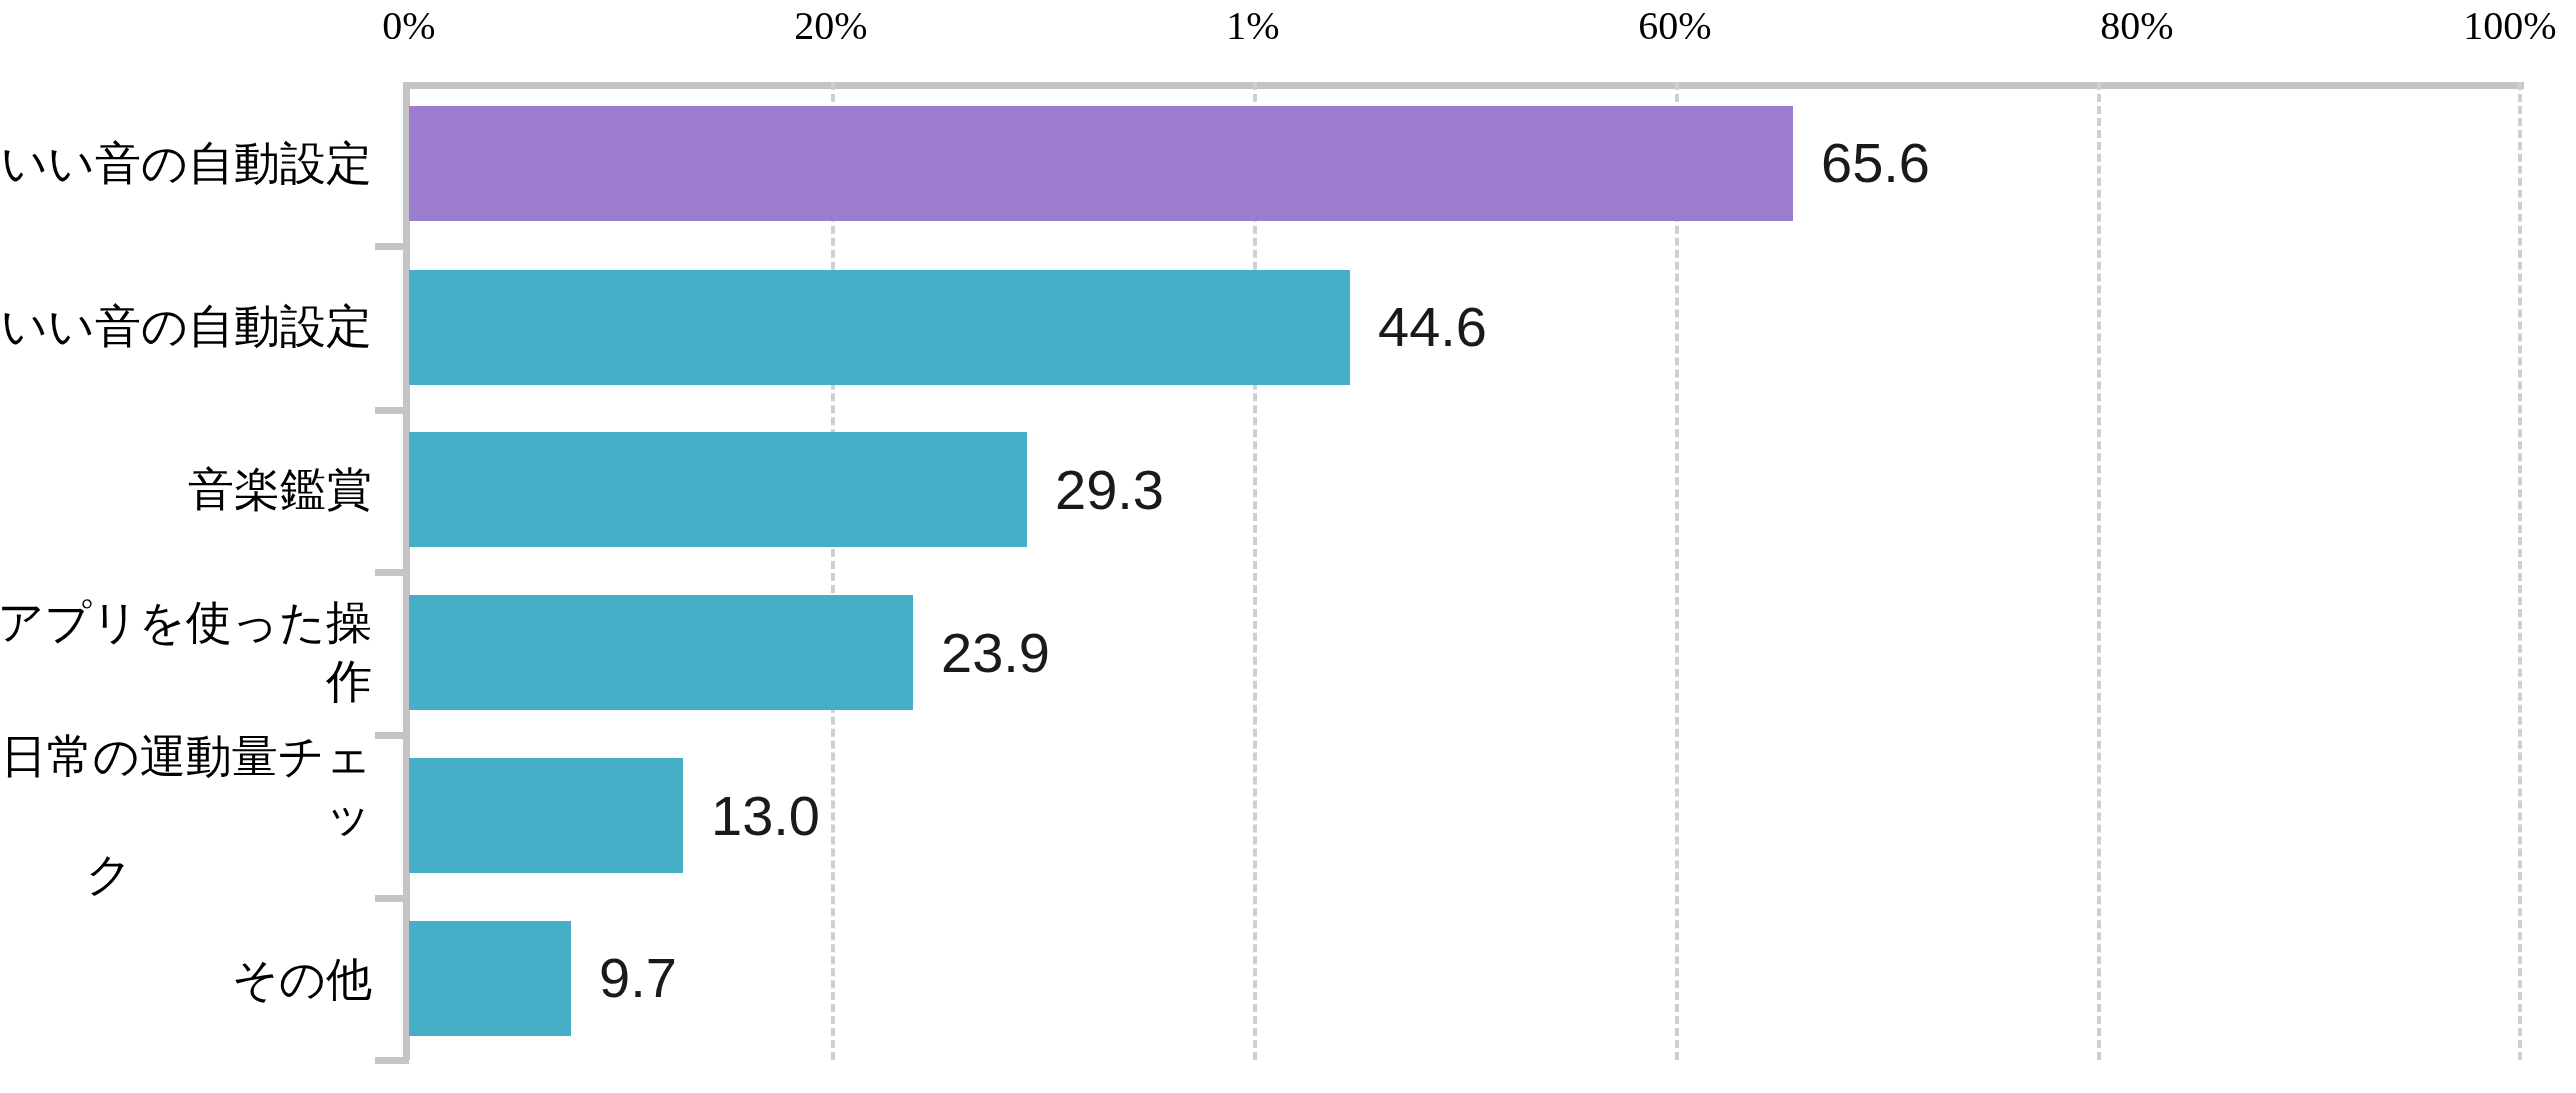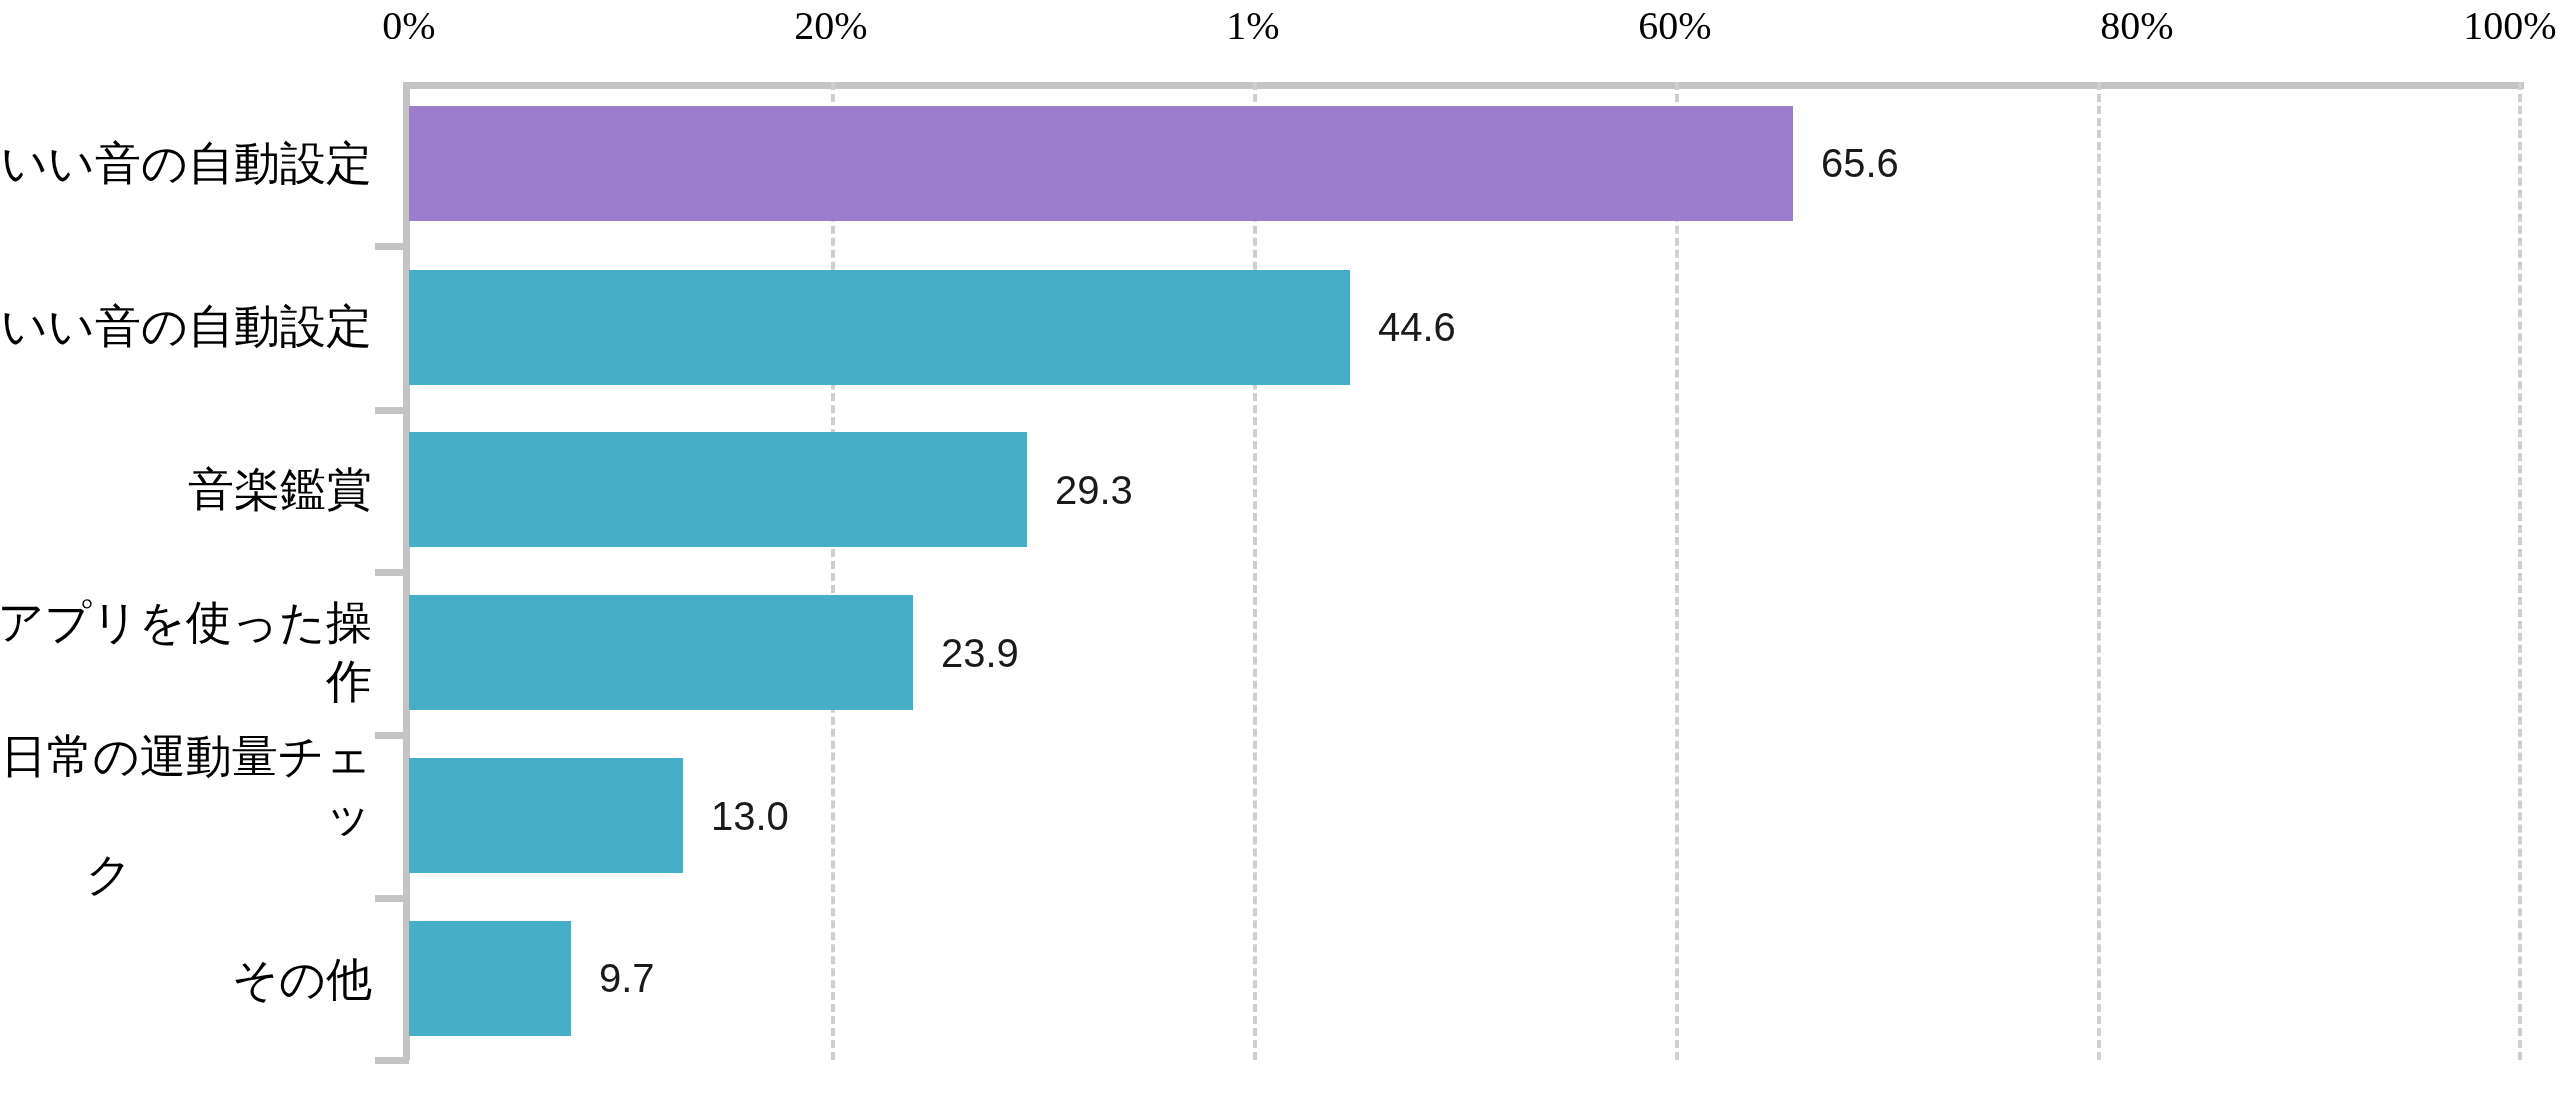--- a/index.html
+++ b/index.html
@@ -68,21 +68,21 @@
   }
 
   
   .bar {
     position: absolute;
     height: 115px;
   }
   .bar-value {
     position: absolute;
     font-family: "Liberation Sans", sans-serif;
-    font-size: 40px;
+    font-size: 56px;
     color: #1a1a1a;
     white-space: nowrap;
     line-height: 1;
     transform: translateY(-50%);
   }
 
   
   .cat-label {
     position: absolute;
     right: 2204px;          

